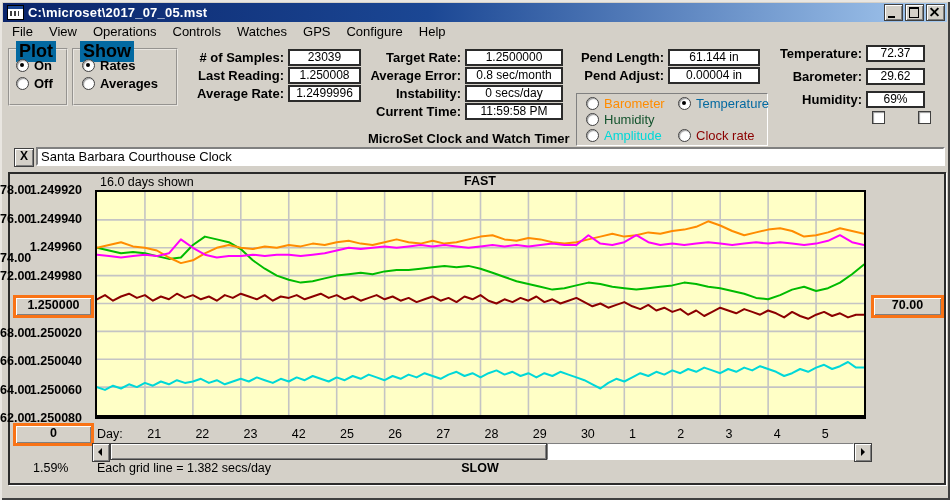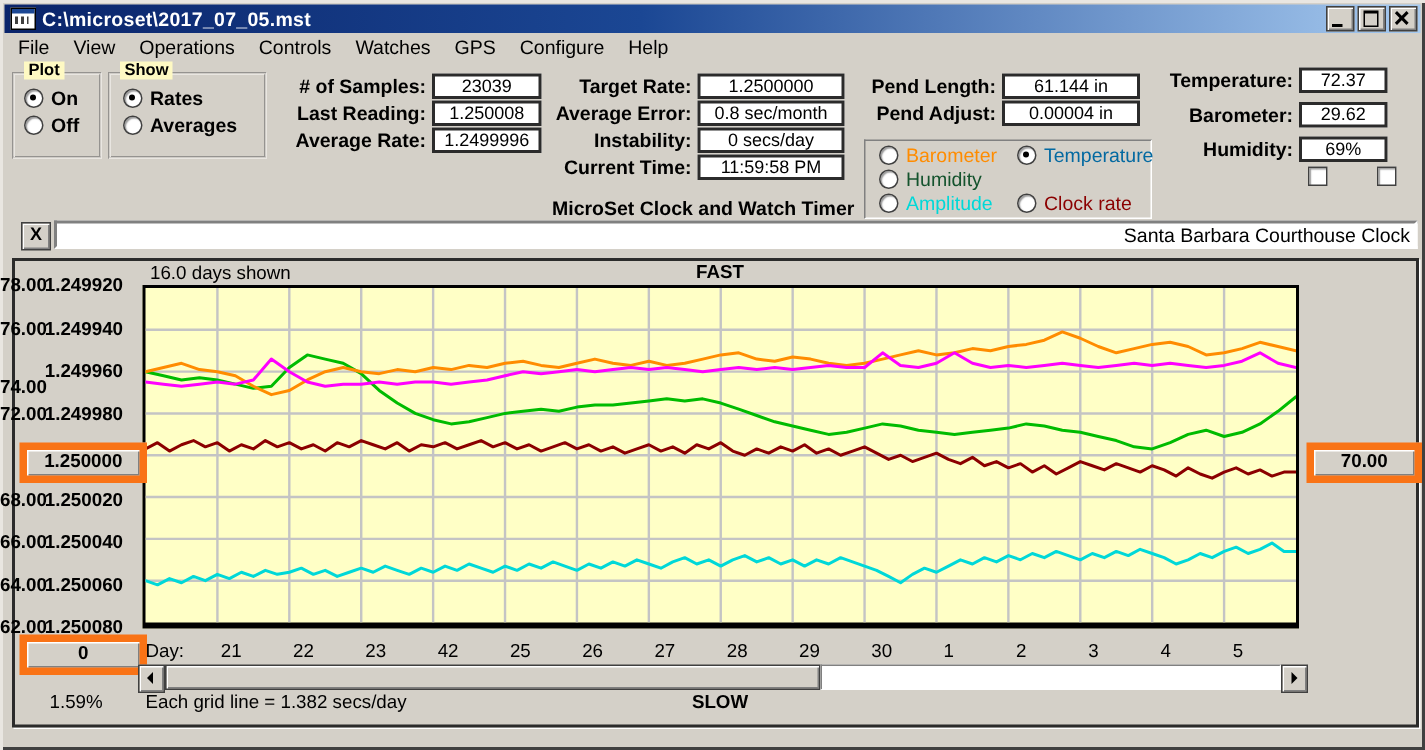--- a/index.html
+++ b/index.html
@@ -22,21 +22,21 @@
   .glyph-max{position:absolute;left:3px;top:2px;width:8px;height:8px;border:1px solid #000;border-top-width:2px;}
   .glyph-close{position:absolute;inset:0;}
   .glyph-close::before,.glyph-close::after{content:"";position:absolute;left:2px;top:6px;width:11px;height:2px;background:#000;}
   .glyph-close::before{transform:rotate(45deg);}
   .glyph-close::after{transform:rotate(-45deg);}
   
   .menubar{position:absolute;left:4px;top:23px;right:4px;height:17px;display:flex;align-items:center;font-size:13px;}
   .menu-item{padding:14px 8px;}
   
   .group{position:absolute;border:2px groove #E9E6E1;}
-  .group-label{position:absolute;top:-9px;left:6px;background:#fef9c3;padding:0 3px;font-weight:bold;font-size:11px;}
+  .group-label{position:absolute;top:-9px;left:6px;background:#0369a1;padding:0 3px;font-weight:bold;font-size:18px;}
   .radio{position:absolute;display:flex;align-items:center;gap:5px;height:13px;}
   .rcirc{width:11px;height:11px;border-radius:50%;background:#fff;flex:none;
     border:1px solid #404040;box-shadow:inset 1px 1px 1px #9a9a9a;position:relative;}
   .rcirc.sel::after{content:"";position:absolute;left:2.5px;top:2.5px;width:4px;height:4px;border-radius:50%;background:#000;}
   .rlabel{font-size:13px;}
   .bold .rlabel{font-weight:bold;}
   
   .frow{position:absolute;height:17px;display:flex;align-items:center;gap:4px;}
   .flabel{font-weight:bold;text-align:right;font-size:13px;flex:none;}
   .fbox{background:#fff;border:2px solid #2b2b2b;height:13px;line-height:13px;text-align:center;flex:none;font-size:12px;}
@@ -49,21 +49,21 @@
     height:15px;line-height:15px;padding:0 3px;font-size:13px;}
   
   .chart-panel{position:absolute;left:8px;top:172px;width:934px;height:309px;background:#D4D0C8;
     border:2px solid #2b2b2b;box-shadow:1px 1px 0 #fff;}
   .plot{position:absolute;left:95px;top:190px;width:771px;height:229px;background:#FFFFC6;
     border:2px solid #000;border-bottom-width:4px;box-sizing:border-box;}
   .plot svg{position:absolute;left:0;top:0;width:767px;height:223px;display:block;}
   .tick-left{position:absolute;width:82px;left:8px;text-align:right;font-weight:bold;font-size:12.5px;}
   .tick-right{position:absolute;left:874px;width:70px;text-align:left;font-weight:bold;font-size:12.5px;}
   .tick-day{position:absolute;font-size:12.5px;}
-  .axis-btn{position:absolute;background:#D4D0C8;border:5px solid #f97316;
+  .axis-btn{position:absolute;background:#D4D0C8;border:3px solid #f97316;
     box-shadow:inset 1px 1px 0 #fff,inset -1px -1px 0 #808080;
     font-weight:bold;font-size:12.5px;text-align:center;line-height:15px;}
   .chart-note{position:absolute;font-size:12.5px;}
   .chart-note.b{font-weight:bold;}
   
   .hscroll{position:absolute;left:92px;top:443px;width:780px;height:17px;display:flex;}
   .sbtn{width:16px;height:17px;background:#D4D0C8;border:1px solid #404040;
     box-shadow:inset 1px 1px 0 #fff,inset -1px -1px 0 #808080;position:relative;flex:none;}
   .arr-l{position:absolute;left:5px;top:4px;width:0;height:0;border:4px solid transparent;border-right-color:#000;border-left-width:0;}
   .arr-r{position:absolute;left:6px;top:4px;width:0;height:0;border:4px solid transparent;border-left-color:#000;border-right-width:0;}
@@ -199,21 +199,21 @@
       <span class="rlabel" style="color: #0369a1;">Temperature</span>
     </div>
   <div class="radio" style="left:678px;top:129px;">
       <span class="rcirc"></span>
       <span class="rlabel" style="color: rgb(139, 0, 0);">Clock rate</span>
     </div>
 
   <div class="brand" style="left:368px;top:131px;">MicroSet Clock and Watch Timer</div>
 
   <div class="xbtn" style="left:14px;top:148px;">X</div>
-  <div class="namefield" style="left:36px;top:147px;width:899px;text-align:right;">Santa Barbara Courthouse Clock</div>
+  <div class="namefield" style="left:36px;top:147px;width:899px;">Santa Barbara Courthouse Clock</div>
 
   <div class="chart-panel"></div>
   <div class="chart-note" style="left:100px;top:175px;">16.0 days shown</div>
   <div class="chart-note b" style="left:440px;top:174px;width:80px;text-align:center;">FAST</div>
 
   <div class="plot">
     <svg id="plot-svg" viewBox="0 0 767 223" preserveAspectRatio="none">
         <line x1="47.9375" y1="0" x2="47.9375" y2="223" stroke="#C4C4C4" stroke-width="1.6"></line>
         <line x1="95.875" y1="0" x2="95.875" y2="223" stroke="#C4C4C4" stroke-width="1.6"></line>
         <line x1="143.8125" y1="0" x2="143.8125" y2="223" stroke="#C4C4C4" stroke-width="1.6"></line>

